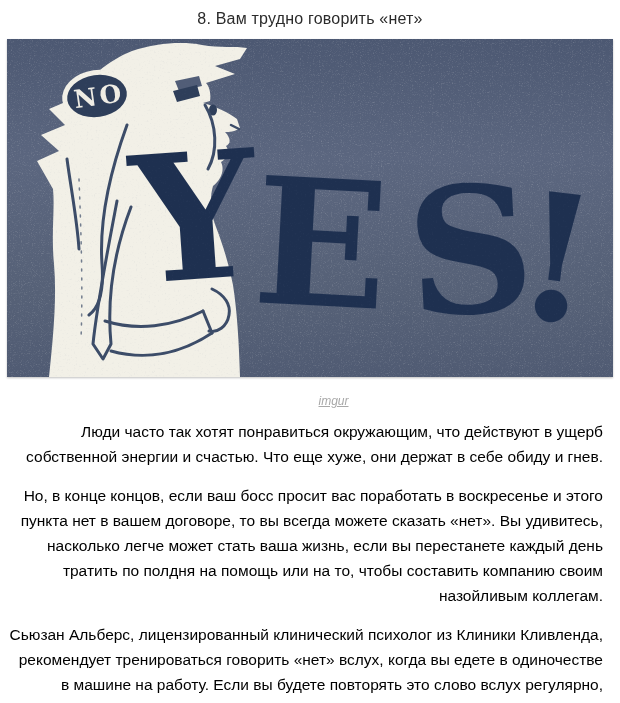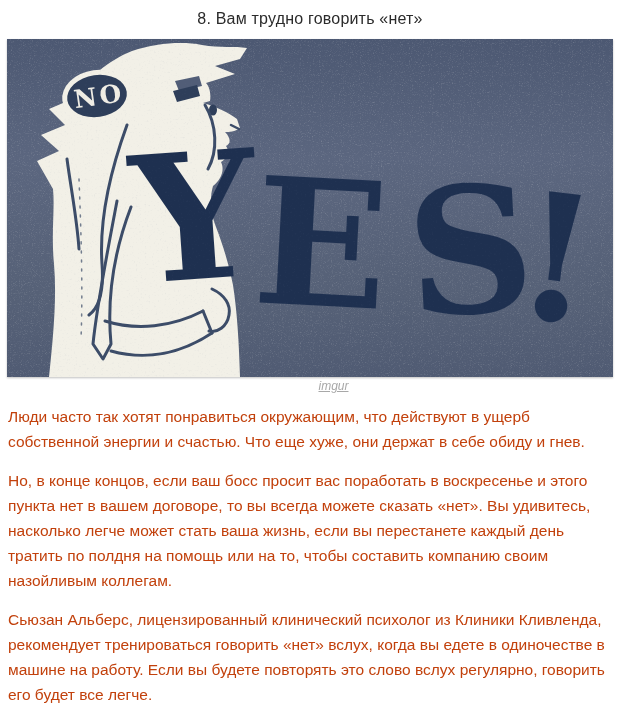--- a/index.html
+++ b/index.html
@@ -24,36 +24,37 @@
   figure.article-illustration {
     margin: 0 7px;
     padding: 0;
     width: 606px;
     height: 338px;
     line-height: 0;
     box-shadow: 0 1px 2px rgba(0,0,0,0.25);
   }
   .caption-row {
     text-align: center;
-    margin: 1px 0 11px 0;
+    margin: 16px 0 11px 0;
     line-height: 14px;
     padding-left: 47px;
   }
   .caption-row a {
     color: #a8a8a8;
     font-size: 12px;
     font-style: italic;
     text-decoration: underline;
     cursor: pointer;
   }
   .body-text p {
-    margin: 0 8px 14px 8px;
+    margin: 0 17px 14px 8px;
     font-size: 15.5px;
     line-height: 25px;
-    color: #c2410c;
+    color: #000000;
+    text-align: right;
   }
   svg .yes-letter {
     font-family: "DejaVu Serif", "Liberation Serif", serif;
     font-weight: bold;
     fill: #1e3050;
   }
   svg .no-label {
     font-family: "DejaVu Serif", "Liberation Serif", serif;
     font-weight: bold;
     fill: #efede5;

